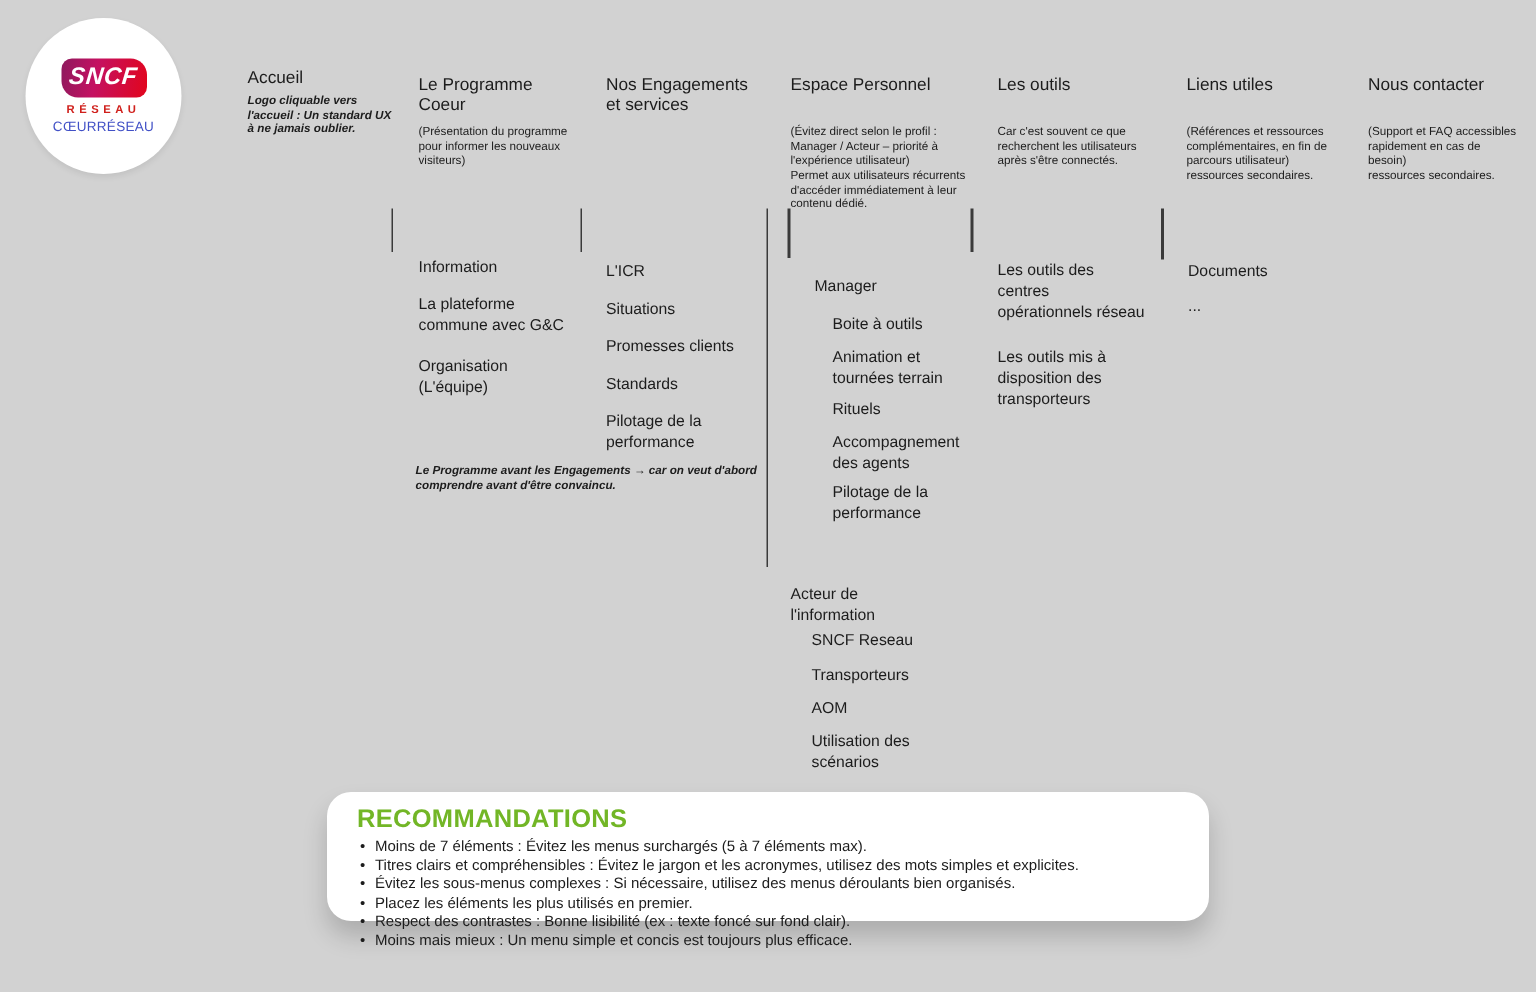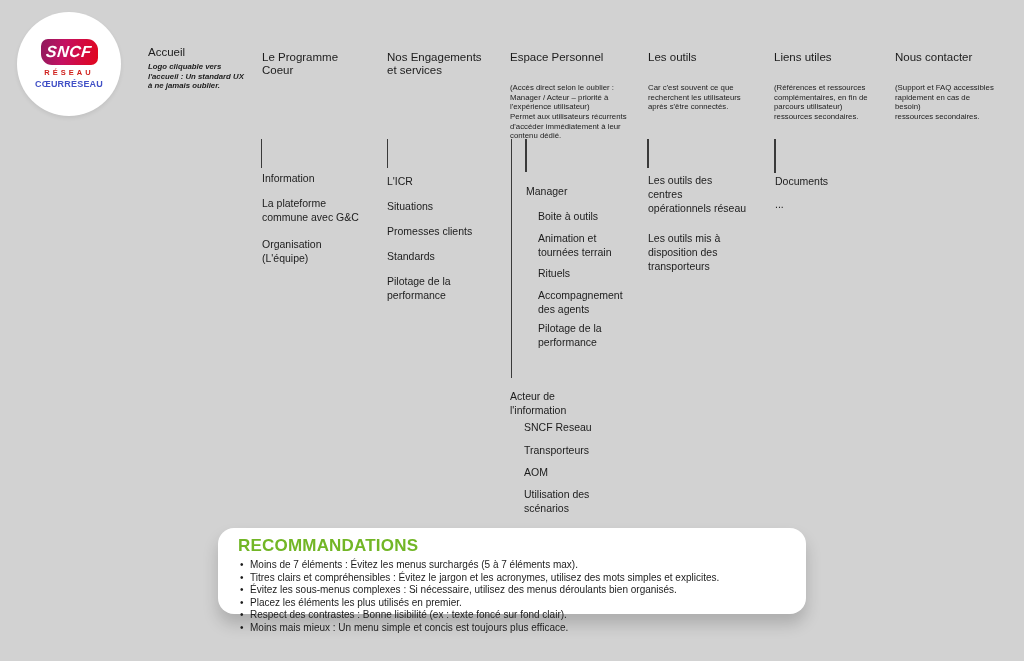--- a/index.html
+++ b/index.html
@@ -7,21 +7,21 @@
     font-family:"Liberation Sans", sans-serif;
     background:#d2d2d2;
   }
   .canvas{
     position:relative;
     width:1024px;height:661px;
     background:#d2d2d2;
     overflow:hidden;
     color:#1c1c1c;
   }
-  .abs{position:absolute;}
+  .abs{position:absolute;margin-left:17px;}
   
   .logo{
     position:absolute;left:17px;top:12px;width:104px;height:104px;
     background:#ffffff;border-radius:50%;
     display:flex;flex-direction:column;align-items:center;
     box-shadow:0 2px 4px rgba(0,0,0,0.08);
     padding-top:0;box-sizing:border-box;justify-content:center;
   }
   .badge{
     width:57px;height:26px;
@@ -32,21 +32,21 @@
   }
   .badge span{
     color:#fff;font-weight:700;font-style:italic;font-size:16px;
     transform:skewX(-6deg);letter-spacing:0.5px;
   }
   .logo-reseau{
     color:#d0201c;font-weight:700;font-size:7.5px;letter-spacing:3px;
     margin-bottom:2px;
   }
   .logo-coeur{
-    color:#4150c6;font-weight:700;font-size:9px;letter-spacing:0.2px;
+    color:#4150c6;font-weight:400;font-size:9px;letter-spacing:0.2px;
   }
   
   .head{font-size:11.5px;line-height:13px;font-weight:400;color:#1c1c1c;}
   .desc{font-size:7.8px;line-height:9.6px;font-weight:500;color:#1c1c1c;white-space:pre-line;}
   .note{font-size:7.8px;line-height:9.6px;font-weight:600;font-style:italic;color:#1c1c1c;}
   .item{font-size:10.5px;line-height:14px;font-weight:400;color:#1c1c1c;white-space:pre-line;}
   .vline{position:absolute;width:1.5px;background:#3a3a3a;}
   
   .rec-panel{
     position:absolute;left:218px;top:528px;width:588px;height:86px;
@@ -81,35 +81,37 @@
       <span>SNCF</span>
     </div>
     <div class="logo-reseau">RÉSEAU</div>
     <div class="logo-coeur">CŒURRÉSEAU</div>
   </div>
 
   <div class="abs head" style="left:148px;top:46px;width:105px">Accueil</div>
   <div class="abs head" style="left:262px;top:51px;width:110px">Le Programme Coeur</div>
 
   <div class="abs note" style="left:148px;top:62px;width:102px">Logo cliquable vers l'accueil : Un standard UX à ne jamais oublier.</div>
+  <div class="abs desc" style="left:262px;top:83px;width:100px">(Présentation du programme pour informer les nouveaux visiteurs)</div>
   <div class="vline" style="left:260.5px;top:139px;height:29px"></div>
   <div class="abs item" style="left:262px;top:171px;width:105px">Information</div>
   <div class="abs item" style="left:262px;top:196px;width:105px">La plateforme commune avec G&amp;C</div>
   <div class="abs item" style="left:262px;top:237px;width:105px">Organisation (L'équipe)</div>
+  <div class="abs note" style="left:260px;top:309px;width:234px">Le Programme avant les Engagements → car on veut d'abord comprendre avant d'être convaincu.</div>
 
   <div class="abs head" style="left:387px;top:51px;width:98px">Nos Engagements et services</div>
   <div class="vline" style="left:386.5px;top:139px;height:29px"></div>
   <div class="abs item" style="left:387px;top:174px;width:96px">L'ICR</div>
   <div class="abs item" style="left:387px;top:199px;width:96px">Situations</div>
   <div class="abs item" style="left:387px;top:224px;width:96px">Promesses clients</div>
   <div class="abs item" style="left:387px;top:249px;width:96px">Standards</div>
   <div class="abs item" style="left:387px;top:274px;width:96px">Pilotage de la performance</div>
 
   <div class="abs head" style="left:510px;top:51px;width:120px">Espace Personnel</div>
-  <div class="abs desc" style="left:510px;top:83px;width:124px">(Accès direct selon le oublier : Manager / Acteur – priorité à l'expérience utilisateur)</div>
+  <div class="abs desc" style="left:510px;top:83px;width:124px">(Évitez direct selon le profil : Manager / Acteur – priorité à l'expérience utilisateur)</div>
   <div class="abs desc" style="left:510px;top:112px;width:124px">Permet aux utilisateurs récurrents d'accéder immédiatement à leur contenu dédié.</div>
   <div class="vline" style="left:510.5px;top:139px;height:239px"></div>
   <div class="vline" style="left:525px;top:139px;height:33px"></div>
 
   <div class="abs item" style="left:526px;top:184px;width:100px">Manager</div>
   <div class="abs item" style="left:538px;top:209px;width:88px">Boite à outils</div>
   <div class="abs item" style="left:538px;top:231px;width:88px">Animation et tournées terrain</div>
   <div class="abs item" style="left:538px;top:266px;width:88px">Rituels</div>
   <div class="abs item" style="left:538px;top:288px;width:88px">Accompagnement des agents</div>
   <div class="abs item" style="left:538px;top:321px;width:88px">Pilotage de la performance</div>

